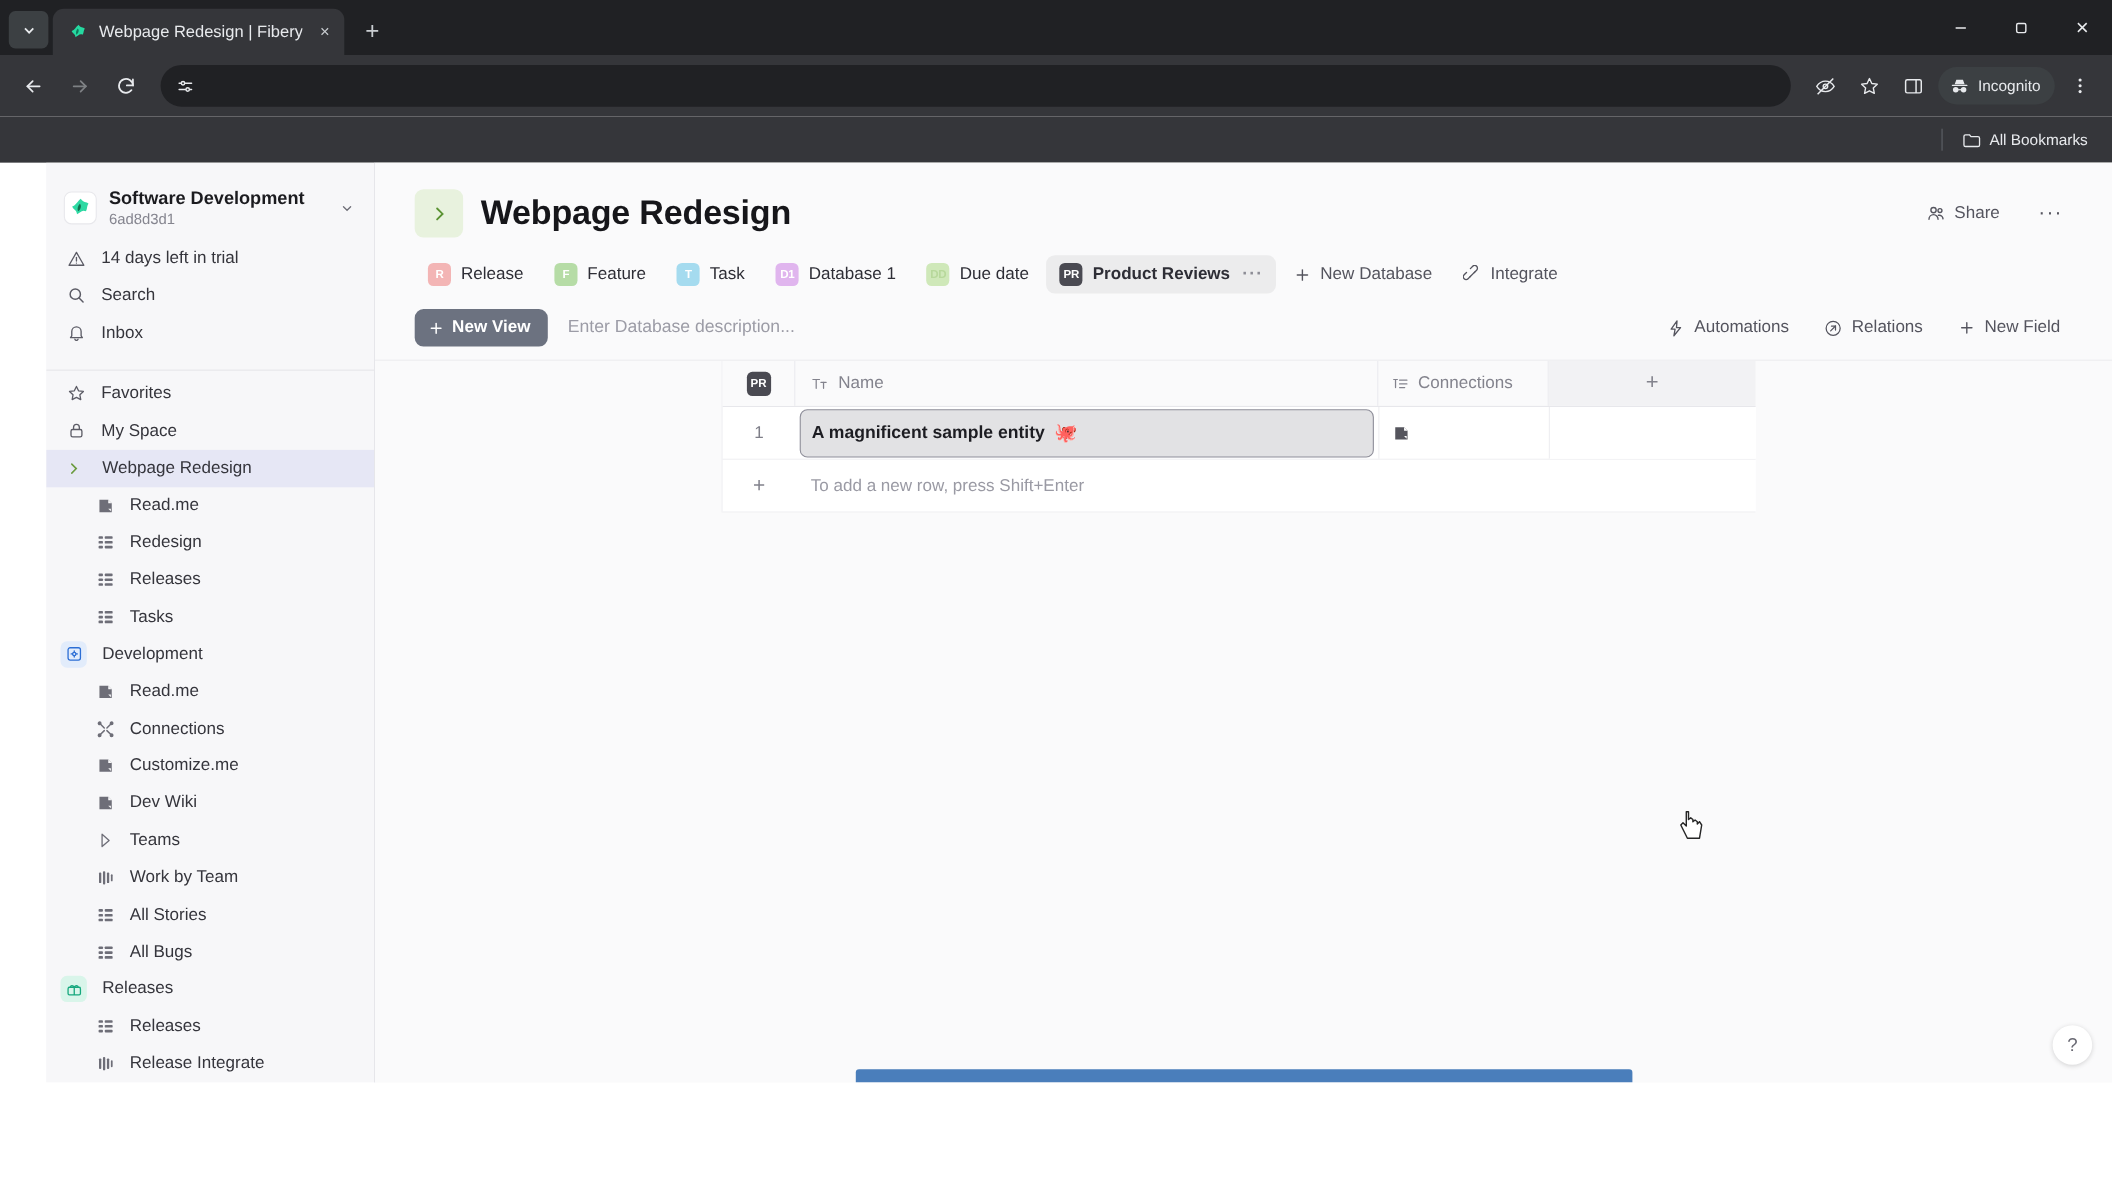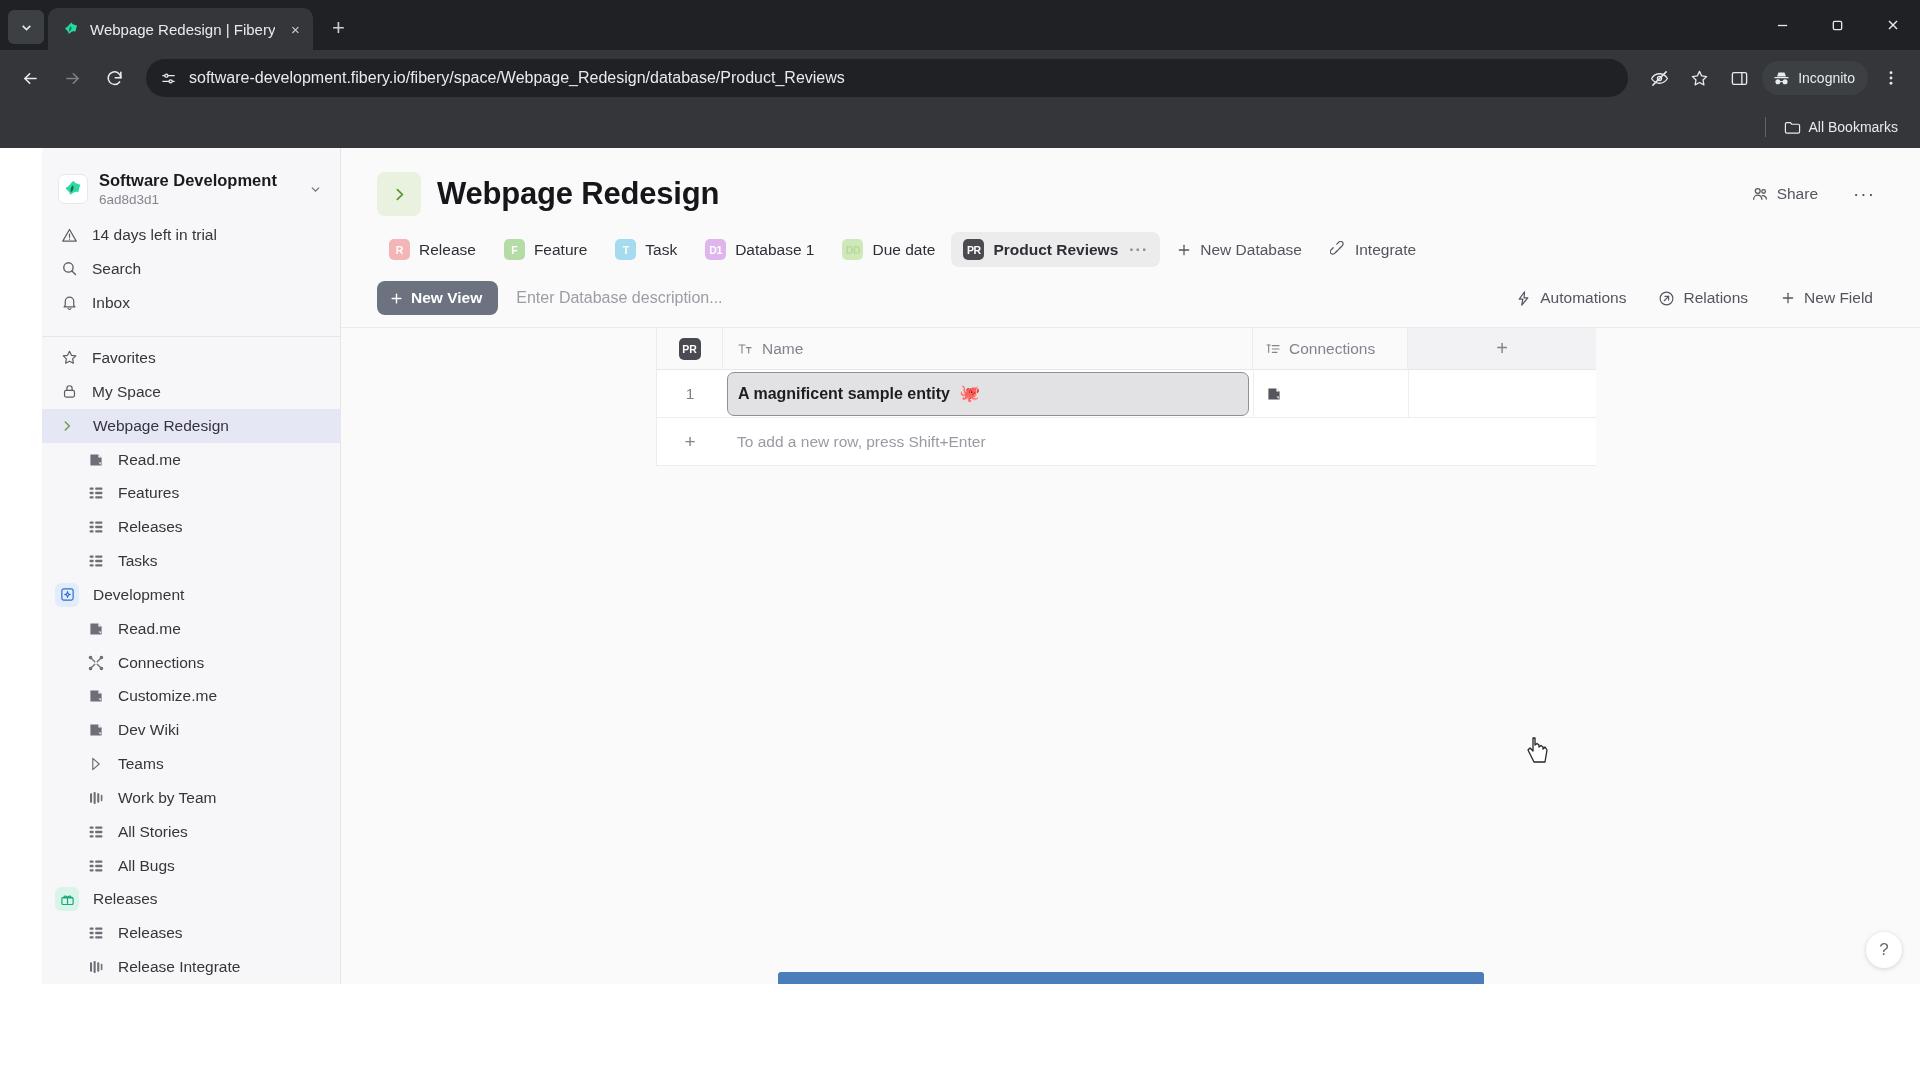--- a/index.html
+++ b/index.html
@@ -310,21 +310,20 @@
 
     <div class="omnibox">
       <span>
         <svg width="17" height="17" viewBox="0 0 24 24" fill="none" stroke="#e8eaed" stroke-width="1.8" stroke-linecap="round">
           <line x1="4" y1="8" x2="20" y2="8"></line>
             <circle cx="9" cy="8" r="2.2" fill="#35363a"></circle>
           <line x1="4" y1="16" x2="20" y2="16"></line>
             <circle cx="15" cy="16" r="2.2" fill="#35363a"></circle>
         </svg>
       </span>
-      <span class="omnibox-url">software-development.fibery.io/fibery/space/Webpage_Redesign/database/Product_Reviews</span>
     </div>
 
     <div class="tb-icon">
       <svg width="19" height="19" viewBox="0 0 24 24" fill="none" stroke="#e8eaed" stroke-width="1.6">
         <path d="M2 12s3.8-6 10-6 10 6 10 6-3.8 6-10 6S2 12 2 12z"></path>
           <circle cx="12" cy="12" r="2.6"></circle>
           <line x1="3" y1="21" x2="21" y2="3" stroke-width="1.8"></line>
       </svg>
     </div>
     <div class="tb-icon">
@@ -471,21 +470,21 @@
         <span class="ico">
           <svg width="16" height="16" viewBox="0 0 20 20" fill="#6e6e78">
               <rect x="2" y="3" width="5" height="3" rx="1"></rect>
               <rect x="9" y="3" width="9" height="3" rx="1"></rect>
               <rect x="2" y="8.5" width="5" height="3" rx="1"></rect>
               <rect x="9" y="8.5" width="9" height="3" rx="1"></rect>
               <rect x="2" y="14" width="5" height="3" rx="1"></rect>
               <rect x="9" y="14" width="9" height="3" rx="1"></rect>
             </svg>
         </span>
-        <span>Features</span>
+        <span>Redesign</span>
       </div>
       <div class="srow child">
         <span class="ico">
           <svg width="16" height="16" viewBox="0 0 20 20" fill="#6e6e78">
               <rect x="2" y="3" width="5" height="3" rx="1"></rect>
               <rect x="9" y="3" width="9" height="3" rx="1"></rect>
               <rect x="2" y="8.5" width="5" height="3" rx="1"></rect>
               <rect x="9" y="8.5" width="9" height="3" rx="1"></rect>
               <rect x="2" y="14" width="5" height="3" rx="1"></rect>
               <rect x="9" y="14" width="9" height="3" rx="1"></rect>

